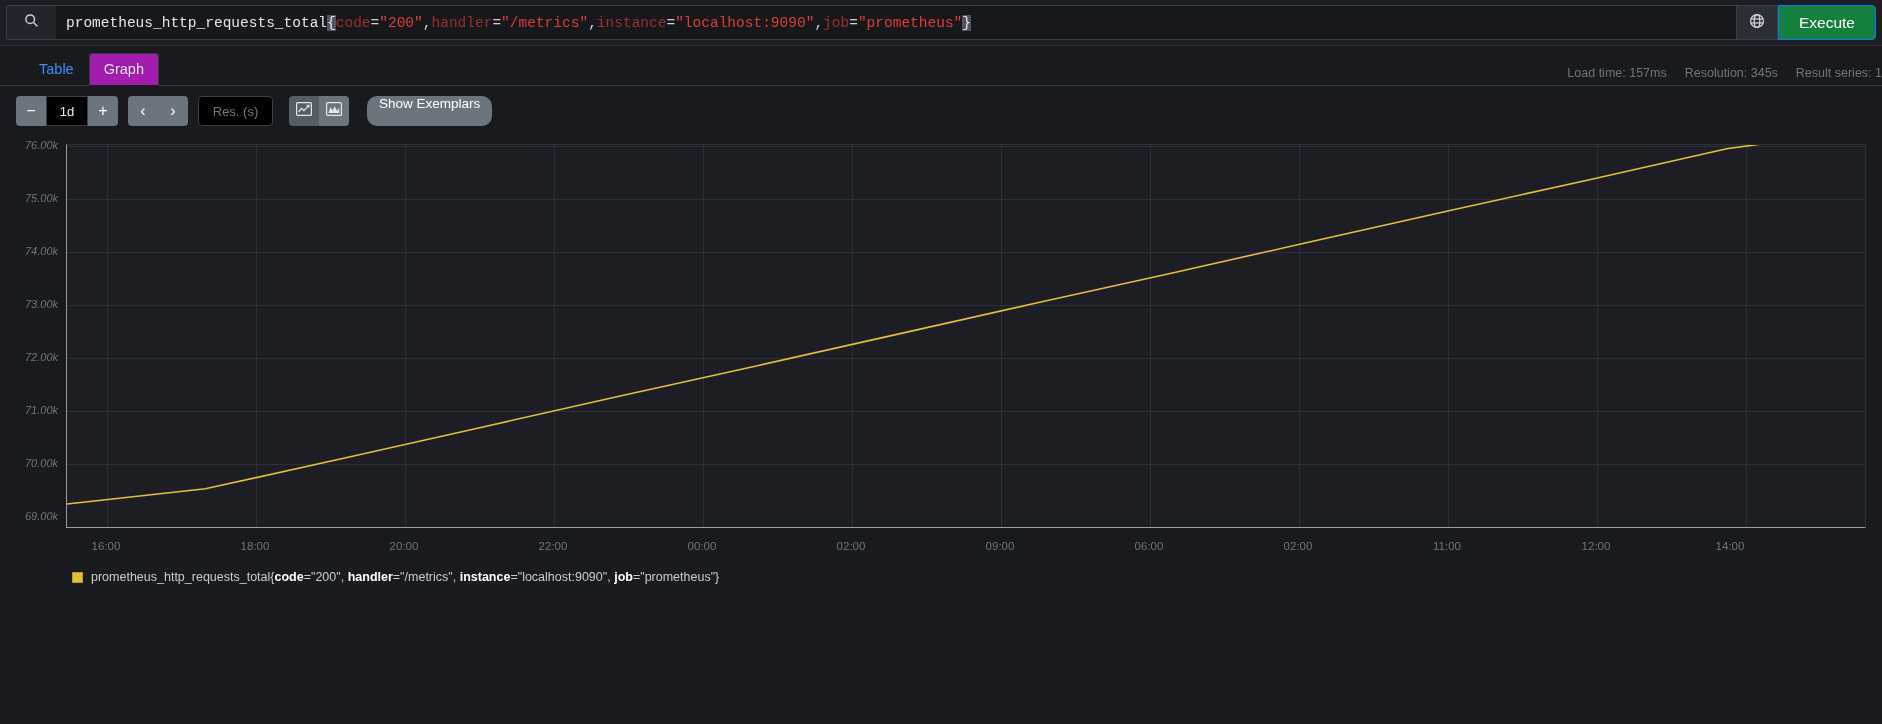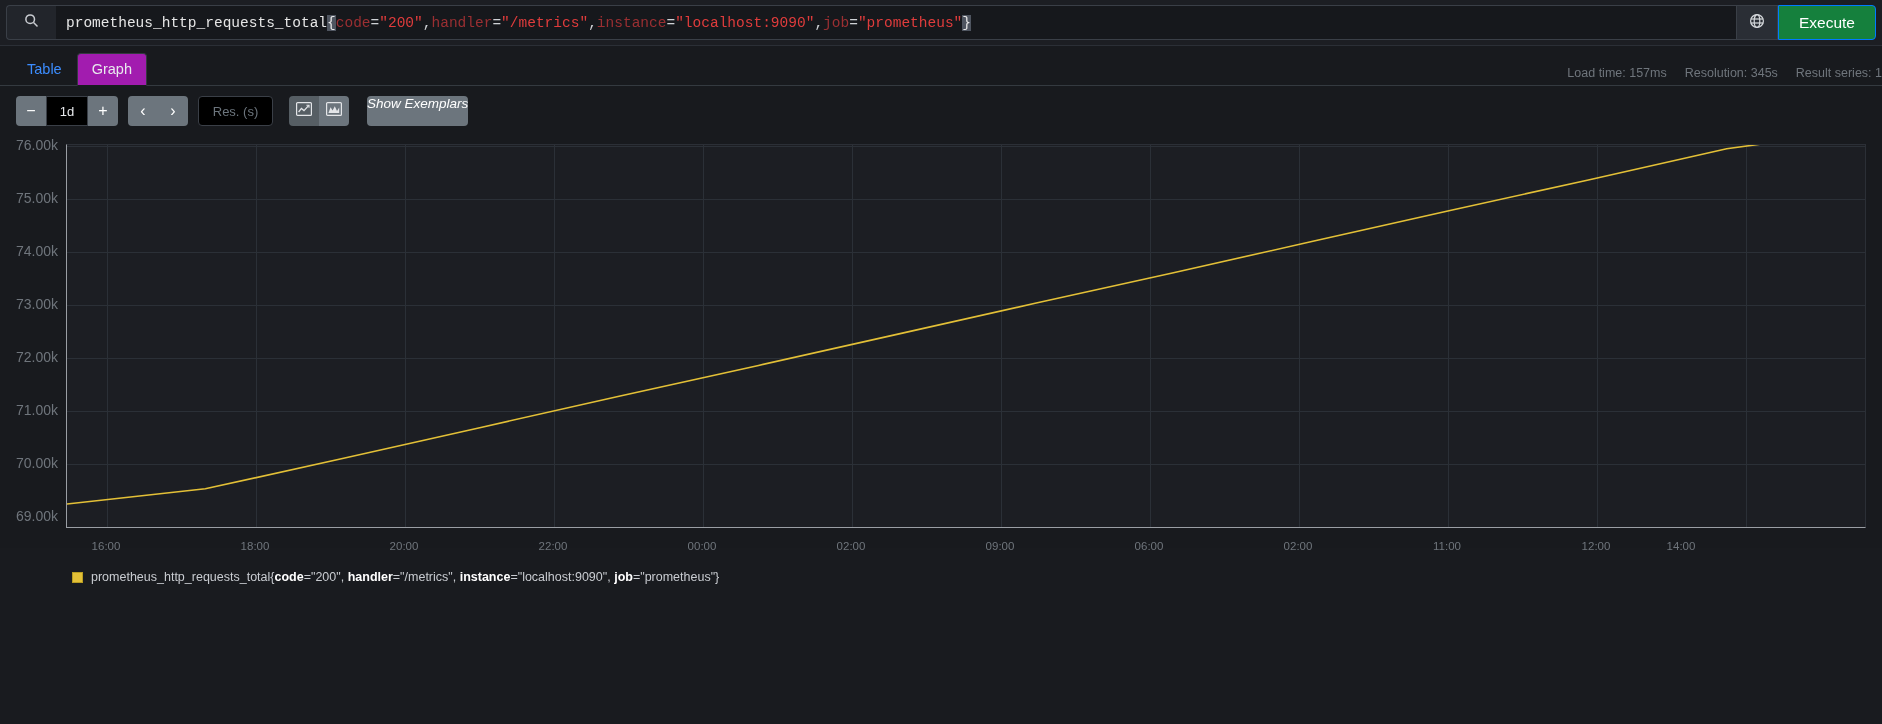--- a/index.html
+++ b/index.html
@@ -61,21 +61,21 @@
     display: flex; align-items: center; justify-content: center;
     font-size: 15.5px;
     cursor: pointer;
   }
 
   
   .tab-row {
     height: 40px; position: relative;
     border-bottom: 1px solid #343a40;
     display: flex; align-items: flex-end;
-    padding-left: 12px;
+    padding-left: 24px;
   }
   .tab {
     padding: 7px 14px 8px 14px;
     font-size: 14.5px;
     border: 1px solid transparent;
     border-radius: 4px 4px 0 0;
     margin-bottom: -1px;
     cursor: pointer;
   }
   .tab.inactive { color: #3c8dff; }
@@ -123,33 +123,34 @@
   .icon-grp { display: flex; margin-left: 6px; }
   .icon-btn {
     width: 30px; height: 30px;
     display: flex; align-items: center; justify-content: center;
     cursor: pointer; background: #6c757d;
   }
   .icon-btn.sel { background: #565e64; border-radius: 4px 0 0 4px; }
   .icon-btn.r   { border-radius: 0 4px 4px 0; }
   .exemplars-btn {
     background: #6c757d; color: #fff; border: none;
-    height: 30px; padding: 0 0; border-radius: 4px;
-    font-size: 13.5px; cursor: pointer; margin-left: 8px; font-style: italic;
+    height: 30px; padding: 0 12px; border-radius: 10px;
+    font-size: 13.5px; cursor: pointer; margin-left: 8px;
   }
 
   
   .graph-wrap { position: relative; padding: 0 16px; }
   .graph { position: relative; width: 1850px; height: 420px; }
   .ylabels { position: absolute; left: 0; top: 0; width: 46px; height: 100%; }
   .ylabel {
     position: absolute; right: 4px;
-    font-size: 14px; color: #6f757c;
+    font-size: 11px; color: #6f757c;
     transform: translateY(-50%);
     white-space: nowrap;
+    font-style: italic;
   }
   .plot {
     position: absolute; left: 50px; right: 0; top: 8px; bottom: 28px;
     border-left: 1px solid #9a9ea4;
     border-bottom: 1px solid #9a9ea4;
     border-top: 1px solid #2b2f36;
     border-right: 1px solid #2b2f36;
     background: #1c1e23;
     overflow: hidden;
   }
@@ -307,21 +308,21 @@
       <div class="xlabel" style="left:239px">18:00</div>
       <div class="xlabel" style="left:388px">20:00</div>
       <div class="xlabel" style="left:537px">22:00</div>
       <div class="xlabel" style="left:686px">00:00</div>
       <div class="xlabel" style="left:835px">02:00</div>
       <div class="xlabel" style="left:984px">09:00</div>
       <div class="xlabel" style="left:1133px">06:00</div>
       <div class="xlabel" style="left:1282px">02:00</div>
       <div class="xlabel" style="left:1431px">11:00</div>
       <div class="xlabel" style="left:1580px">12:00</div>
-      <div class="xlabel" style="left:1665px">14:00</div>
+      <div class="xlabel" style="left:1714px">14:00</div>
     </div>
   </div>
 
   <div class="legend">
     <div class="swatch"></div>
     <div class="legend-text"><span>prometheus_http_requests_total</span><span>{</span><b>code</b><span>="200", </span><b>handler</b><span>="/metrics", </span><b>instance</b><span>="localhost:9090", </span><b>job</b><span>="prometheus"</span><span>}</span></div>
   </div>
 
 </div>
 

